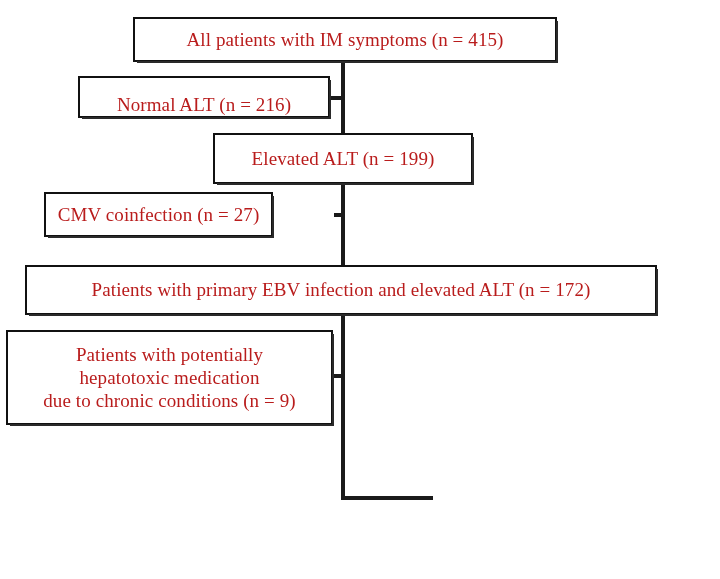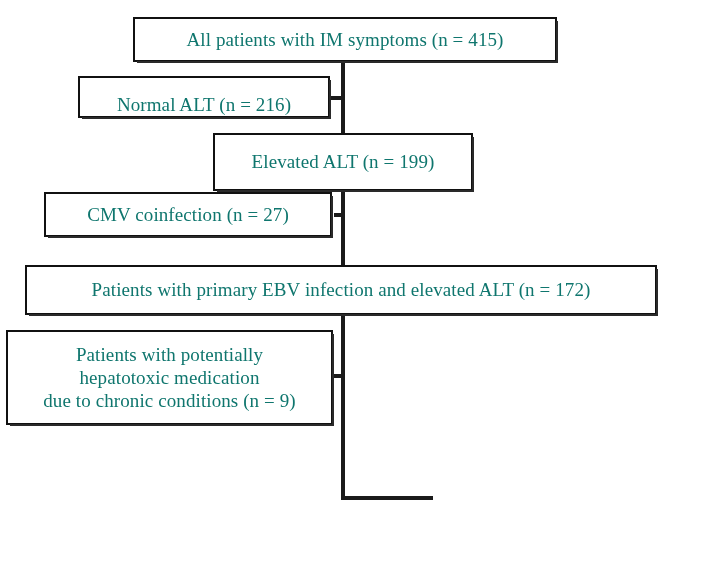--- a/index.html
+++ b/index.html
@@ -8,21 +8,21 @@
     padding: 0;
     background: #ffffff;
   }
   #canvas {
     position: relative;
     width: 720px;
     height: 579px;
     background: #ffffff;
     overflow: hidden;
     font-family: "Liberation Serif", "DejaVu Serif", serif;
-    color: #0f766e;
+    color: #b91c1c;
   }
 
   
   .line {
     position: absolute;
     background: #1a1a1a;
   }
 
   
   .node {
@@ -79,25 +79,25 @@
   <div class="line" style="left:341px; top:496px; width:92px; height:4px;"></div>
 
   <div class="node" style="left:133px; top:17px; width:424px; height:45px;">
     <span class="txt">All patients with IM symptoms (n = 415)</span>
   </div>
 
   <div class="node" style="left:78px; top:76px; width:252px; height:42px;align-items:flex-end;">
     <span class="txt">Normal ALT (n = 216)</span>
   </div>
 
-  <div class="node" style="left:213px; top:133px; width:260px; height:58px;">
+  <div class="node" style="left:213px; top:133px; width:260px; height:51px;">
     <span class="txt">Elevated ALT (n = 199)</span>
   </div>
 
-  <div class="node" style="left:44px; top:192px; width:288px; height:45px;">
+  <div class="node" style="left:44px; top:192px; width:229px; height:45px;">
     <span class="txt">CMV coinfection (n = 27)</span>
   </div>
 
   <div class="node" style="left:25px; top:265px; width:632px; height:50px;">
     <span class="txt">Patients with primary EBV infection and elevated ALT (n = 172)</span>
   </div>
 
   <div class="node node-multi" style="left:6px; top:330px; width:327px; height:95px;">
     <span class="txt">Patients with potentially
 hepatotoxic medication

